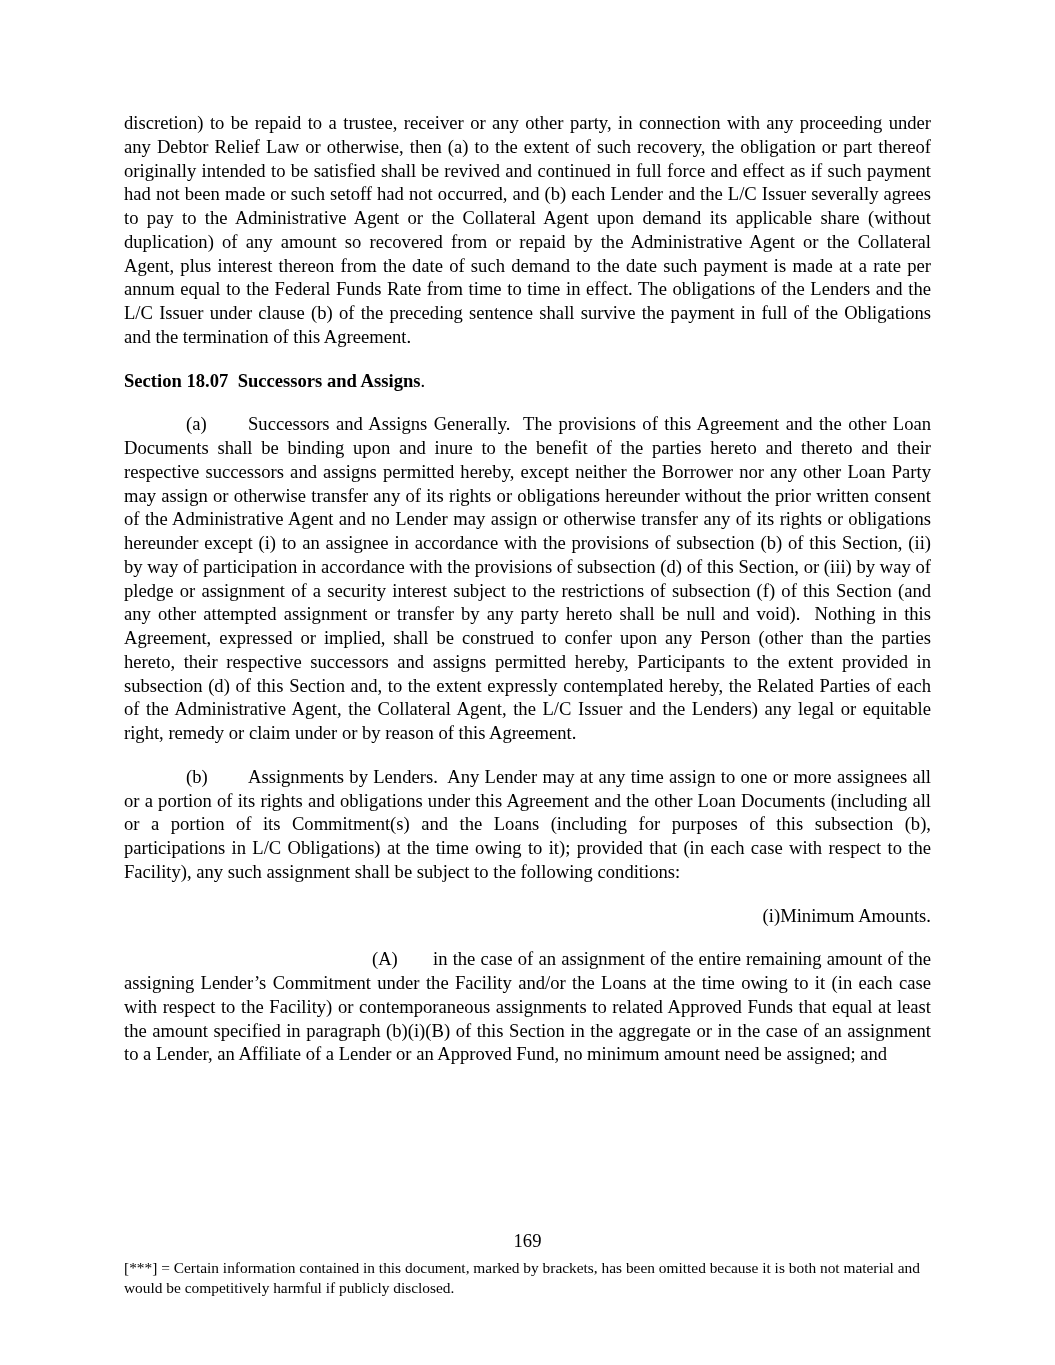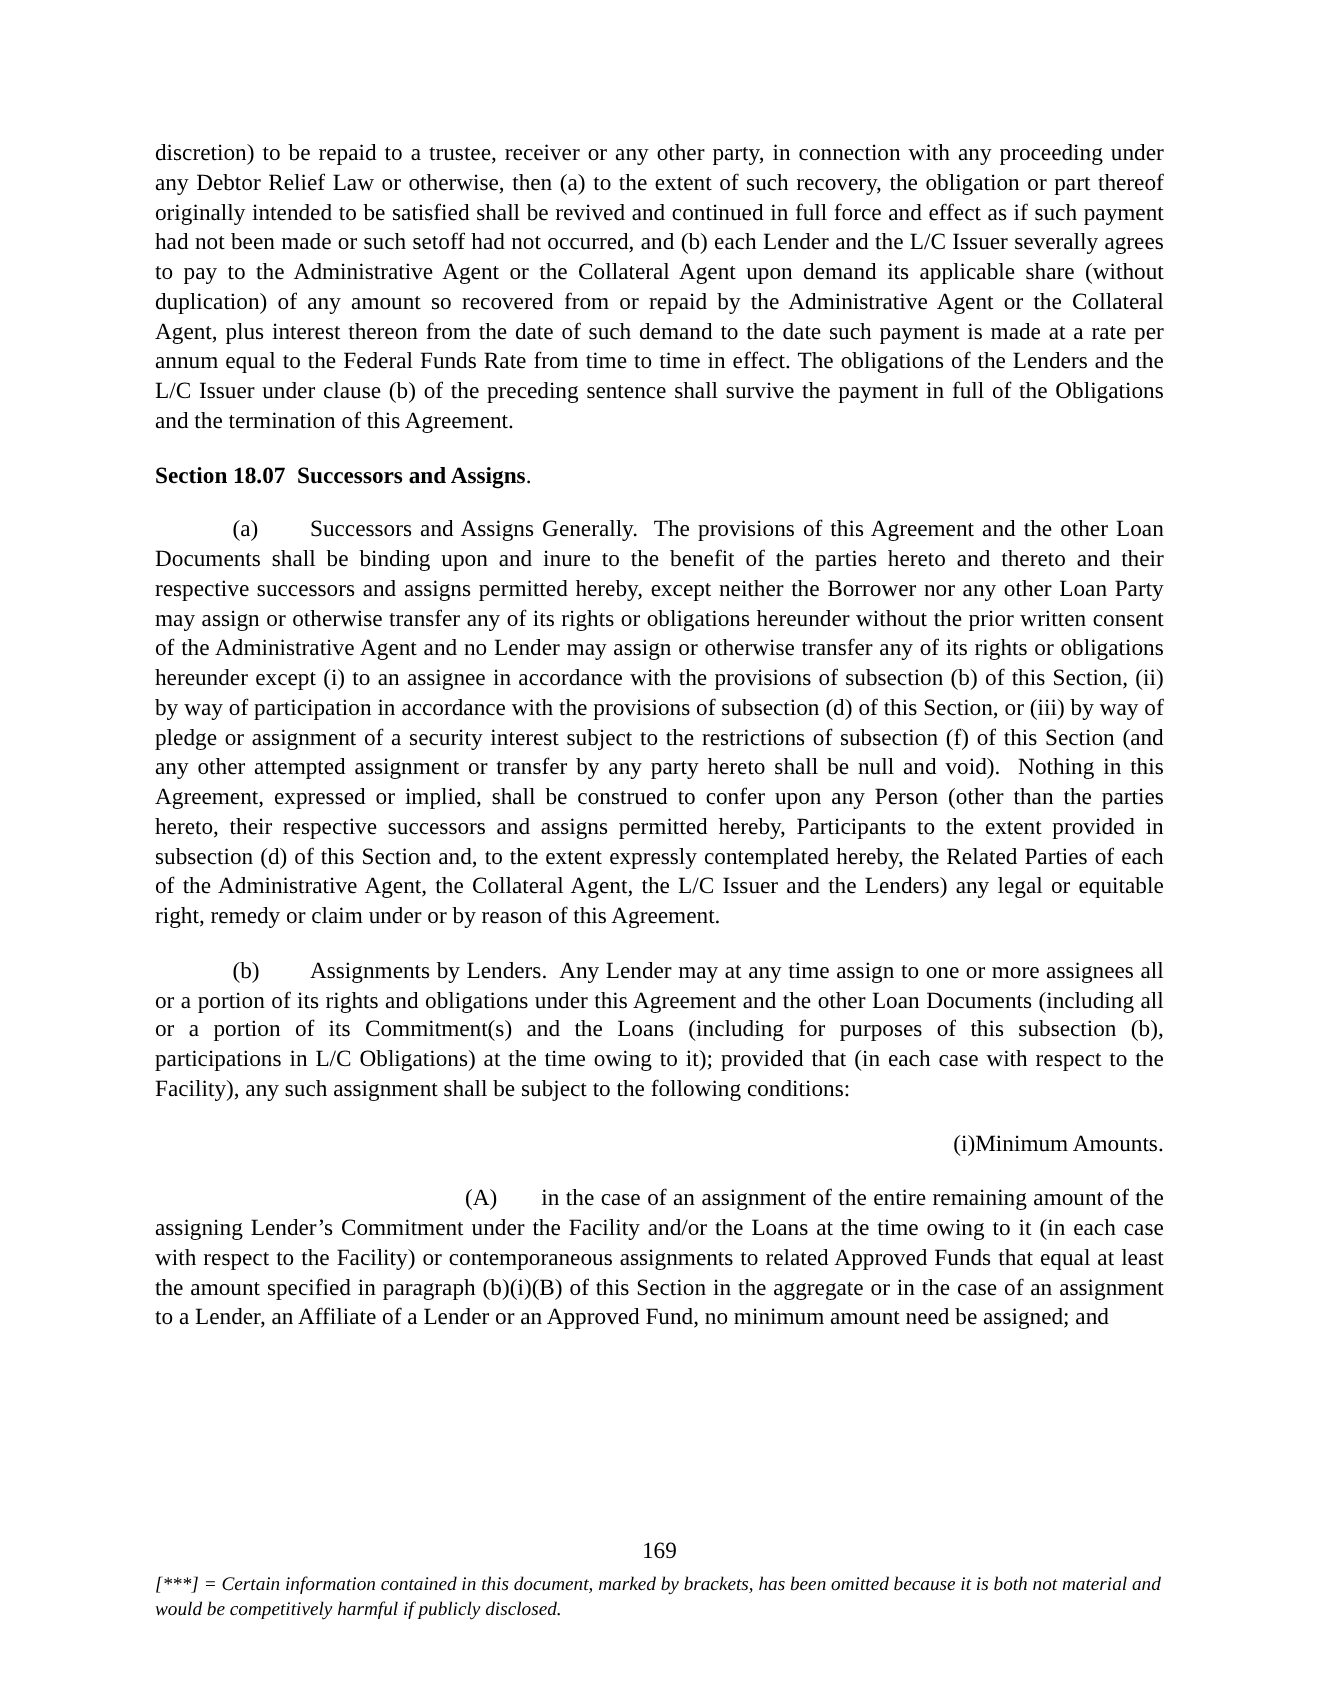--- a/index.html
+++ b/index.html
@@ -37,21 +37,20 @@
     line-height: 24px;
   }
   .footer-note {
     position: absolute;
     left: 124px;
     top: 1258px;
     width: 810px;
     font-size: 15.4px;
     line-height: 20px;
     text-align: left;
-    font-style: italic;
   }
 </style>
 </head>
 <body>
 
 <div class="page">
 
   <p>discretion) to be repaid to a trustee, receiver or any other party, in connection with any proceeding under any Debtor Relief Law or otherwise, then (a) to the extent of such recovery, the obligation or part thereof originally intended to be satisfied shall be revived and continued in full force and effect as if such payment had not been made or such setoff had not occurred, and (b) each Lender and the L/C Issuer severally agrees to pay to the Administrative Agent or the Collateral Agent upon demand its applicable share (without duplication) of any amount so recovered from or repaid by the Administrative Agent or the Collateral Agent, plus interest thereon from the date of such demand to the date such payment is made at a rate per annum equal to the Federal Funds Rate from time to time in effect.  The obligations of the Lenders and the L/C Issuer under clause (b) of the preceding sentence shall survive the payment in full of the Obligations and the termination of this Agreement.</p>
 
   <div class="gap"></div>

